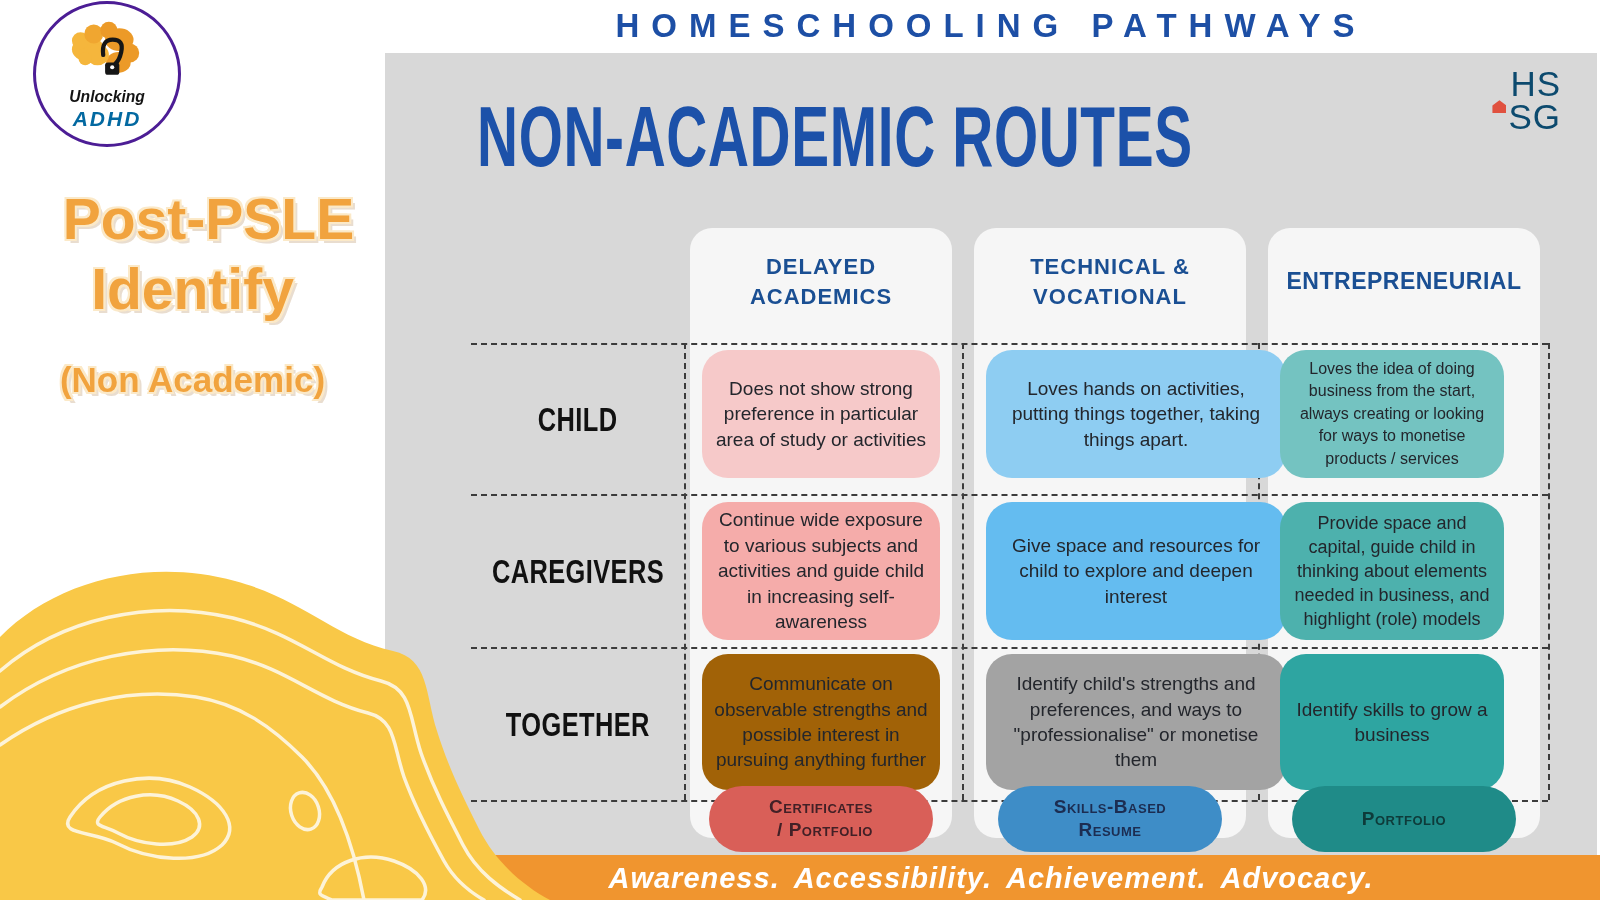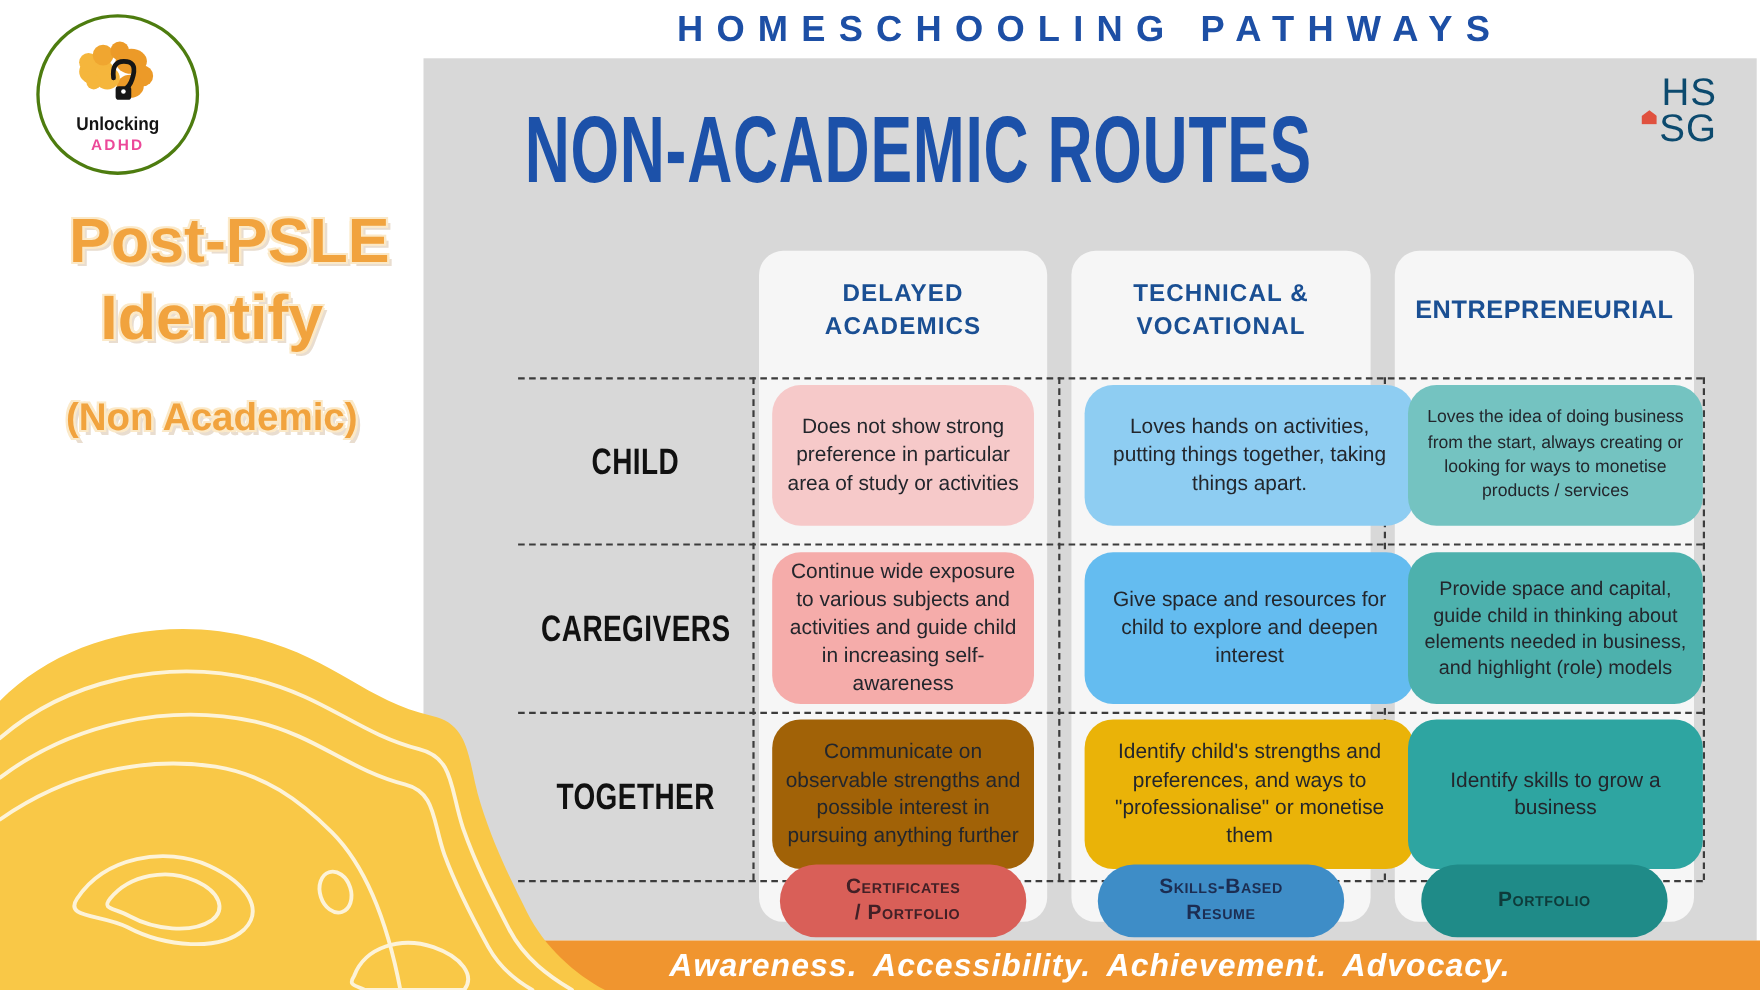--- a/index.html
+++ b/index.html
@@ -6,26 +6,26 @@
   html,body { width:1600px; height:900px; }
   body { font-family:"Liberation Sans", sans-serif; background:#ffffff; position:relative; overflow:hidden; }
 
   .stage { position:absolute; left:0; top:0; width:1600px; height:900px; background:#ffffff; overflow:hidden; }
 
   
   .top-title { position:absolute; left:385px; top:7px; width:1212px; text-align:center;
     font-size:33px; font-weight:bold; letter-spacing:12px; color:#1d4fa5; }
 
   
-  .logo-circle { position:absolute; left:33px; top:13px; width:148px; height:146px;
-    background:#ffffff; border:3px solid #4d7c0f; border-radius:50%;
-    display:flex; flex-direction:column; align-items:center; justify-content:center; z-index:6; }
+  .logo-circle { position:absolute; left:33px; top:1px; width:148px; height:146px;
+    background:#ffffff; border:3px solid #4c1d95; border-radius:50%;
+    display:flex; flex-direction:column; align-items:center; justify-content:center; z-index:6;font-style:italic; }
   .logo-circle svg { display:block; margin-bottom:-2px; }
   .logo-word1 { font-size:17px; font-weight:bold; color:#141414; transform:scaleX(0.92); letter-spacing:0; }
-  .logo-word2 { font-size:14px; font-weight:bold; color:#ec4899; letter-spacing:2px; }
+  .logo-word2 { font-size:21px; font-weight:bold; color:#0369a1; letter-spacing:2px; }
 
   
   .side-title { position:absolute; left:0; width:385px; text-align:center; font-weight:bold;
     color:#f1a33e;
     text-shadow:-2px -2px 0 #fbe9c8, 2px -2px 0 #fbe9c8, -2px 2px 0 #fbe9c8, 2px 2px 0 #fbe9c8, 4px 4px 0 #e9ddcf; }
   .side-line1 { top:186px; font-size:57px;margin-left:16px; }
   .side-line2 { top:256px; font-size:57px; }
   .side-sub   { top:360px; font-size:35px; }
 
   
@@ -57,21 +57,21 @@
   
   .row-label { position:absolute; left:86px; width:213px; text-align:center;
     font-size:31px; font-weight:bold; color:#111111; z-index:3; }
   .row-label span { display:inline-block; transform:scale(0.82,1.08); letter-spacing:0.5px; }
 
   
   .cell { position:absolute; border-radius:26px; display:flex; align-items:center; justify-content:center;
     text-align:center; color:#23262c; padding:8px 12px; font-size:19px; line-height:1.34; z-index:4; }
   .cc1 { left:317px; width:238px; }
   .cc2 { left:601px; width:300px; }
-  .cc3 { left:895px; width:268px; }
+  .cc3 { left:895px; width:224px; }
   .r1 { top:297px; height:128px; }
   .r2 { top:449px; height:138px; }
   .r3 { top:601px; height:136px; }
   .fs16 { font-size:16px; line-height:1.4; }
   .fs18 { font-size:18px; }
 
   
   .badge { position:absolute; top:733px; width:224px; height:66px; border-radius:34px; z-index:5;
     display:flex; align-items:center; justify-content:center; text-align:center;
     font-variant:small-caps; font-weight:bold; font-size:19px; line-height:1.2; letter-spacing:0.5px;
@@ -154,21 +154,21 @@
     <div class="row-label" style="top:349px"><span>CHILD</span></div>
     <div class="row-label" style="top:501px"><span>CAREGIVERS</span></div>
     <div class="row-label" style="top:654px"><span>TOGETHER</span></div>
 
     <div class="cell cc1 r1" style="background-color: rgb(246, 201, 201);">Does not show strong preference in particular area of study or activities</div>
     <div class="cell cc1 r2" style="background-color: rgb(245, 172, 170);">Continue wide exposure to various subjects and activities and guide child in increasing self-awareness</div>
     <div class="cell cc1 r3" style="background-color: #a16207;">Communicate on observable strengths and possible interest in pursuing anything further</div>
 
     <div class="cell cc2 r1" style="background-color: rgb(142, 205, 242);">Loves hands on activities, putting things together, taking things apart.</div>
     <div class="cell cc2 r2" style="background-color: rgb(100, 188, 240);">Give space and resources for child to explore and deepen interest</div>
-    <div class="cell cc2 r3" style="background-color: #eab308;">Identify child's strengths and preferences, and ways to "professionalise" or monetise them</div>
+    <div class="cell cc2 r3" style="background-color: #a3a3a3;">Identify child's strengths and preferences, and ways to "professionalise" or monetise them</div>
 
     <div class="cell cc3 r1 fs16" style="background-color: rgb(116, 195, 193);">Loves the idea of doing business from the start, always creating or looking for ways to monetise products / services</div>
     <div class="cell cc3 r2 fs18" style="background-color: rgb(77, 177, 173);">Provide space and capital, guide child in thinking about elements needed in business, and highlight (role) models</div>
     <div class="cell cc3 r3" style="background-color: rgb(46, 165, 161);">Identify skills to grow a business</div>
 
     <div class="badge badge1" style="background-color: rgb(217, 95, 88);">Certificates
 / Portfolio</div>
     <div class="badge badge2" style="background-color: rgb(62, 141, 199);">Skills-Based
 Resume</div>
     <div class="badge badge3" style="background-color: rgb(31, 139, 136);">Portfolio</div>

